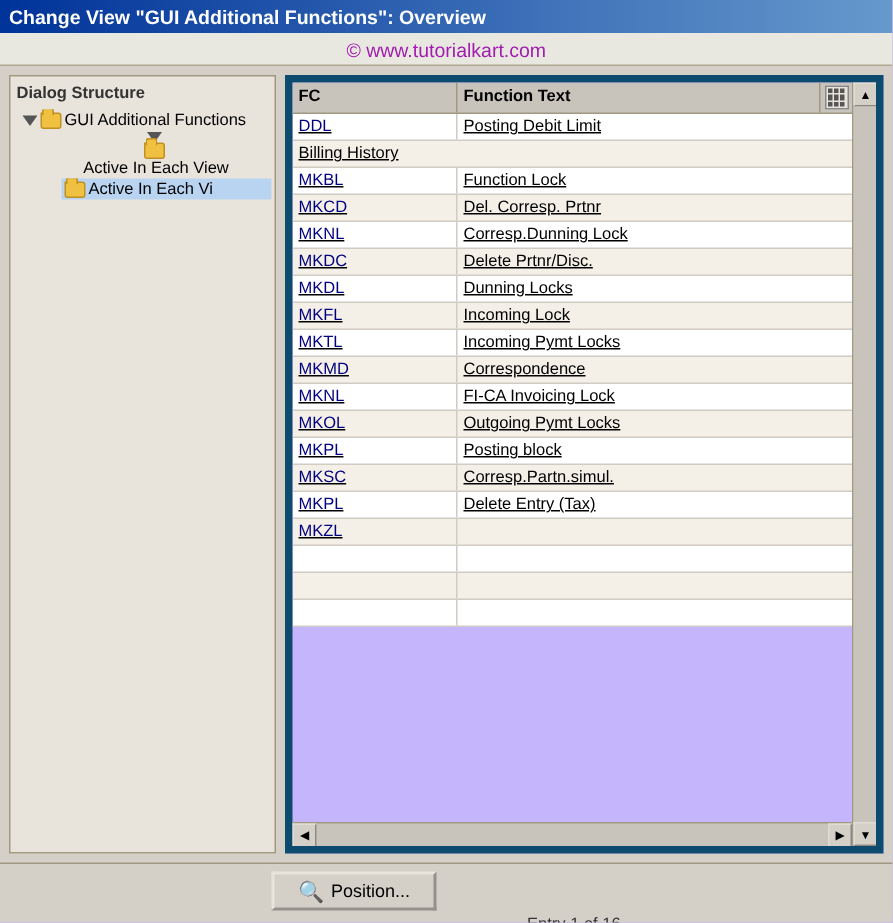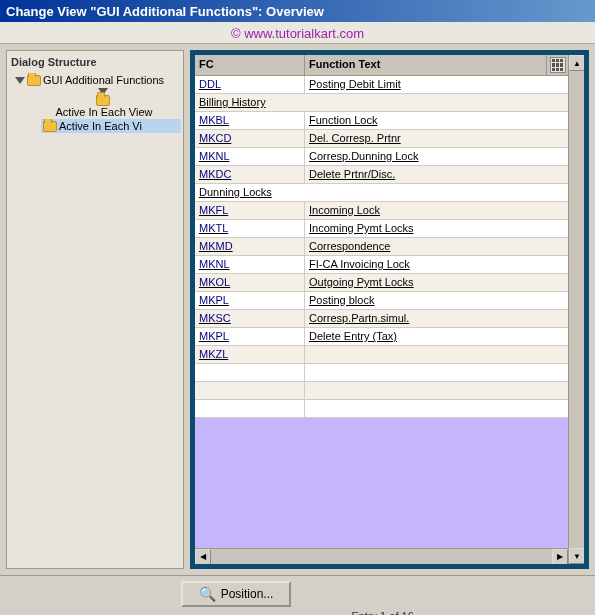--- a/index.html
+++ b/index.html
@@ -338,20 +338,21 @@
             </div>
             <div class="table-row">
               <div class="cell-fc">MKNL</div>
               <div class="cell-ft">Corresp.Dunning Lock</div>
             </div>
             <div class="table-row">
               <div class="cell-fc">MKDC</div>
               <div class="cell-ft">Delete Prtnr/Disc.</div>
             </div>
             <div class="table-row">
+              <div class="cell-fc">MKDL</div>
               <div class="cell-ft">Dunning Locks</div>
             </div>
             <div class="table-row">
               <div class="cell-fc">MKFL</div>
               <div class="cell-ft">Incoming Lock</div>
             </div>
             <div class="table-row">
               <div class="cell-fc">MKTL</div>
               <div class="cell-ft">Incoming Pymt Locks</div>
             </div>

